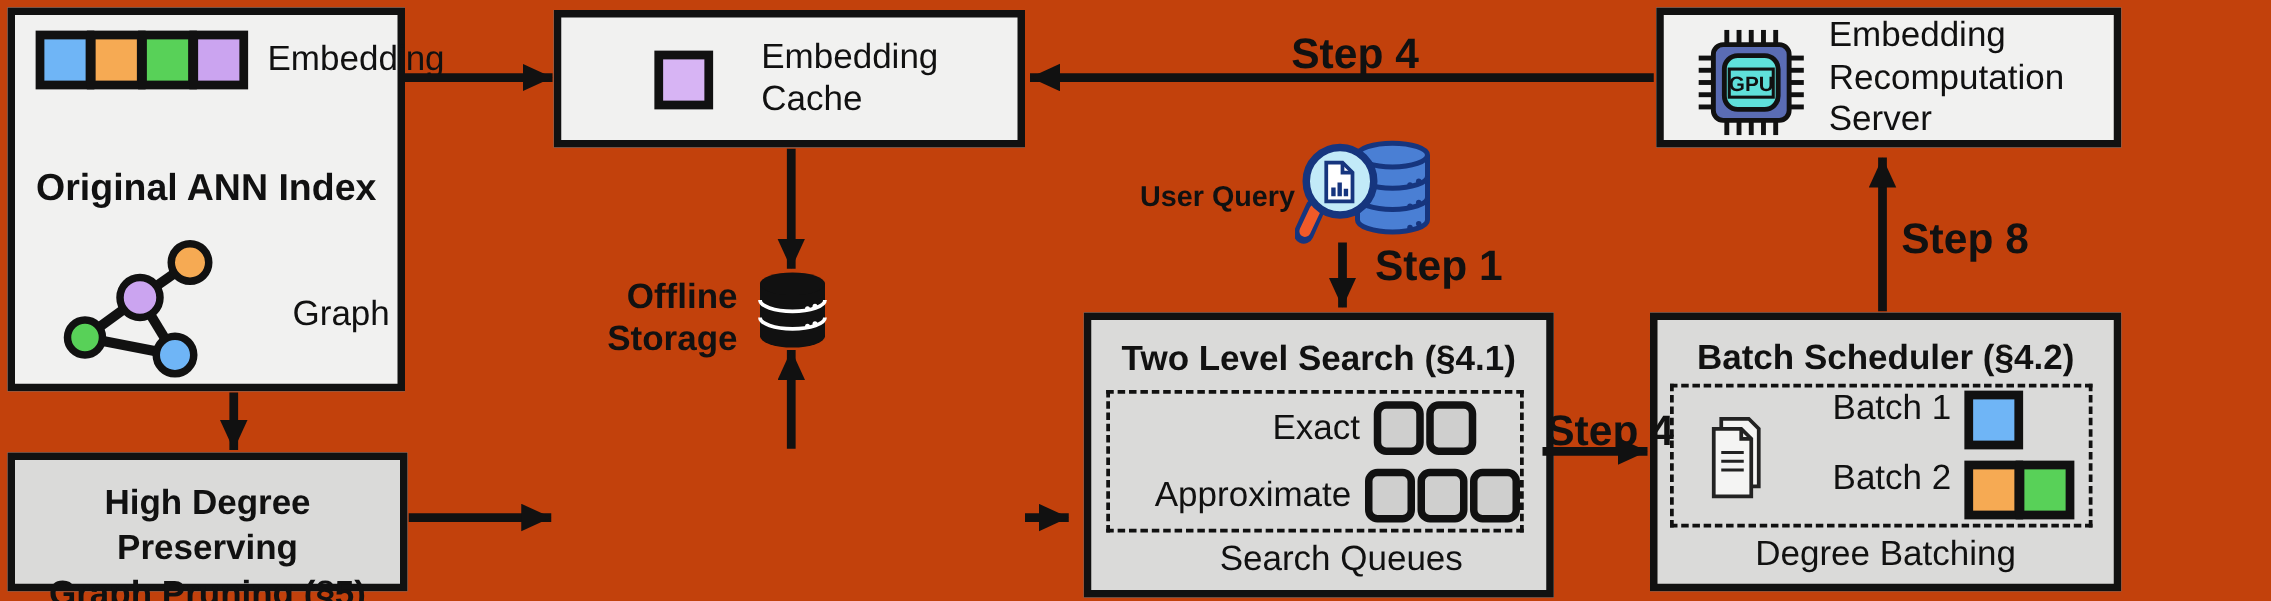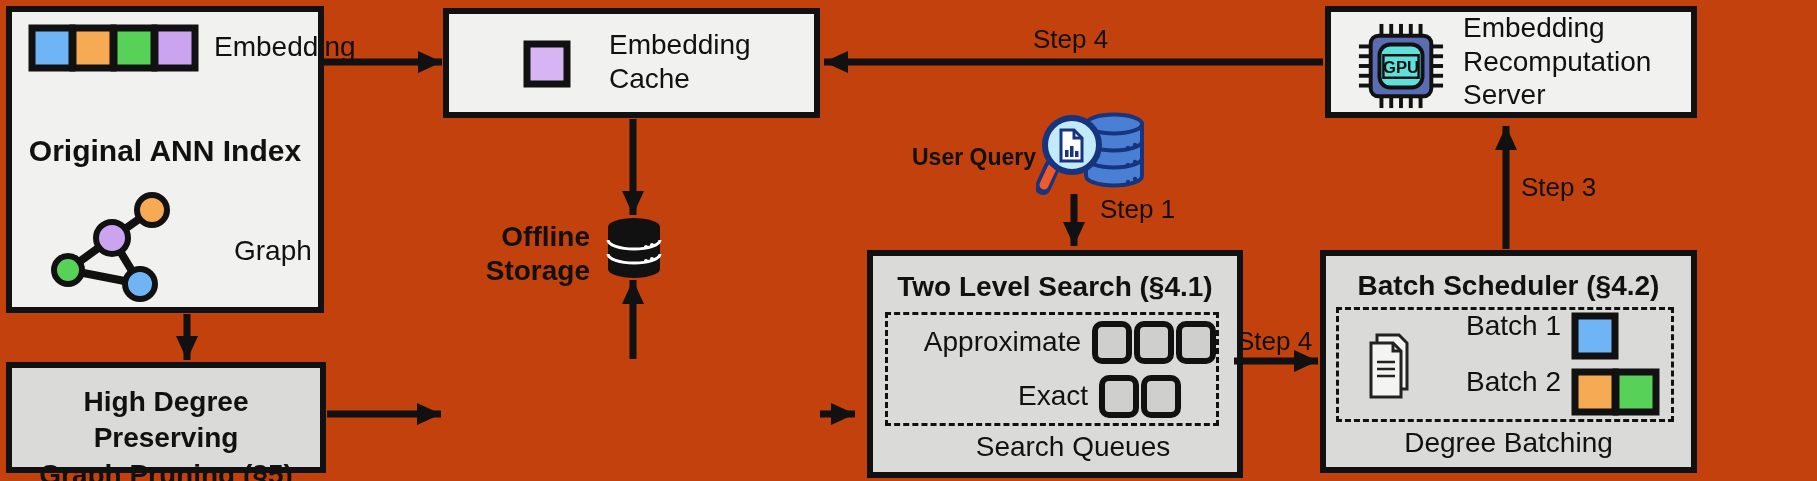--- a/index.html
+++ b/index.html
@@ -26,21 +26,21 @@
   
   .qrow { display:flex; align-items:center; height:54px; }
   .qrow .qlabel { width:200px; text-align:right; padding-right:9px; font-size:28px; }
   .qsq { width:28px; height:31px; border:6px solid #111; border-radius:10px;
          background:#cfcfce; margin-left:2px; flex:0 0 auto; }
 
   
   .brow { display:flex; height:56px; }
   .brow .blabel { width:222px; text-align:right; padding-right:8px; font-size:28px; }
 
-  .step { position:absolute; font-size:26px; font-weight:normal; }
+  .step { position:absolute; font-size:34px; font-weight:bold; }
 
   .overlay { position:absolute; left:0; top:0; pointer-events:none; z-index:6; }
   .icon-abs { position:absolute; }
 </style>
 </head>
 <body>
 
 <div class="canvas">
 
   <div class="box fill-light" style="left:6px; top:6px; width:306px; height:295px;">
@@ -152,27 +152,27 @@
   <div class="box fill-gray" style="left:6px; top:362px; width:308px; height:99px;">
     <div class="abs lbl bold center preline" style="left:0; right:0; top:16px; line-height:1.3;">High Degree Preserving
 Graph Pruning (§5)</div>
   </div>
 
 
   <div class="box fill-gray" style="left:867px; top:250px; width:364px; height:216px;">
     <div class="abs lbl bold center" style="left:0; right:0; top:14px;">Two Level Search (§4.1)</div>
     <div class="dashed" style="left:12px; top:56px; width:328px; height:108px;">
       <div class="qrow">
+        <div class="qlabel">Exact</div>
+        <div class="qsq"></div>
+        <div class="qsq"></div>
+      </div>
+      <div class="qrow">
         <div class="qlabel">Approximate</div>
         <div class="qsq"></div>
-        <div class="qsq"></div>
-        <div class="qsq"></div>
-      </div>
-      <div class="qrow">
-        <div class="qlabel">Exact</div>
         <div class="qsq"></div>
         <div class="qsq"></div>
       </div>
     </div>
     <div class="abs lbl center" style="left:0; right:0; bottom:8px;margin-left:36px;">Search Queues</div>
   </div>
 
   <div class="box fill-gray" style="left:1320px; top:250px; width:365px; height:211px;">
     <div class="abs lbl bold center" style="left:0; right:0; top:13px;">Batch Scheduler (§4.2)</div>
     <div class="dashed" style="left:10px; top:51px; width:332px; height:109px;">
@@ -196,21 +196,21 @@
           <rect x="6" y="6" width="40" height="40" stroke="#111" stroke-width="7" fill="#F6AA53"></rect>
           <rect x="47" y="6" width="40" height="40" stroke="#111" stroke-width="7" fill="#58D158"></rect>
         </svg>
       </div>
     </div>
     <div class="abs lbl center" style="left:0; right:0; bottom:7px;">Degree Batching</div>
   </div>
 
   <div class="step" style="left:1100px; top:194px;">Step 1</div>
   <div class="step" style="left:1237px; top:326px;">Step 4</div>
-  <div class="step" style="left:1521px; top:172px;">Step 3</div>
+  <div class="step" style="left:1521px; top:172px;">Step 8</div>
   <div class="step" style="left:1033px; top:24px;">Step 4</div>
 
   <svg class="overlay" width="1817" height="481" viewBox="0 0 1817 481">
     <defs>
       <marker id="ah" markerUnits="userSpaceOnUse" markerWidth="26" markerHeight="24" refX="24" refY="11" orient="auto">
         <path d="M0,0 L24,11 L0,22 Z" fill="#111"></path>
       </marker>
     </defs>
     <line x1="324" y1="62" x2="442" y2="62" stroke="#111" stroke-width="7" marker-end="url(#ah)"></line>
     <line x1="1323" y1="62" x2="824" y2="62" stroke="#111" stroke-width="7" marker-end="url(#ah)"></line>

